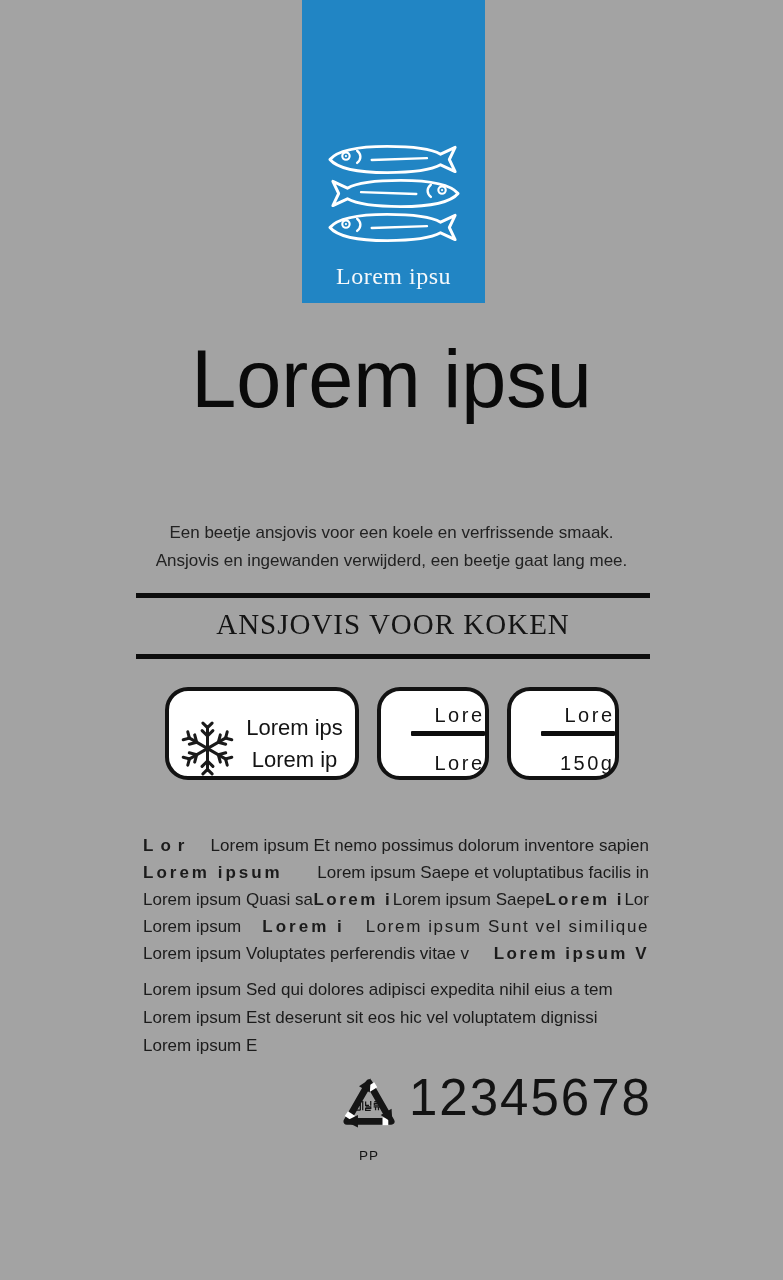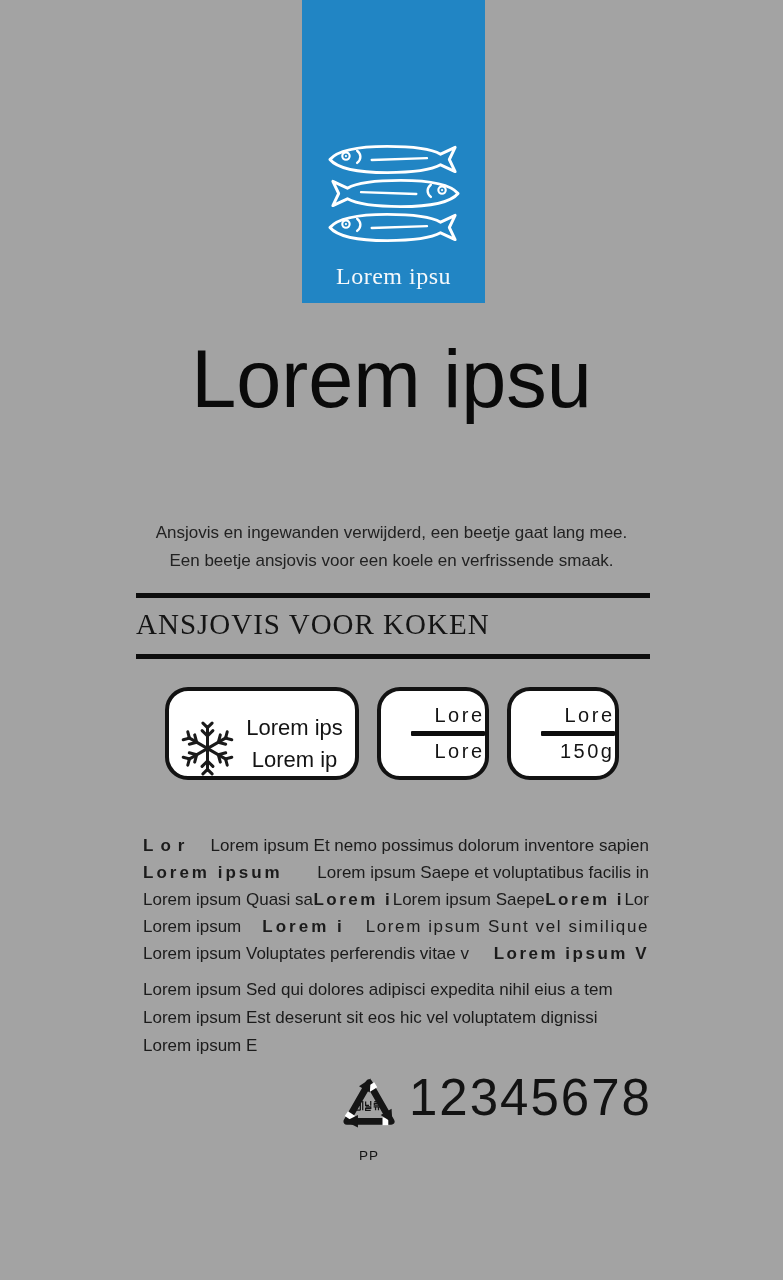--- a/index.html
+++ b/index.html
@@ -38,40 +38,40 @@
   
   .descr {
     position:absolute; top:519px; left:0; width:100%;
     text-align:center; font-size:17px; line-height:1.62; color:#222222;
   }
 
   
   .band {
     position:absolute; left:136px; top:593px; width:514px;
     border-top:5px solid #0d0d0d; border-bottom:5px solid #0d0d0d;
-    padding:10px 0 13px 0; 
+    padding:10px 0 13px 0; text-align:center;
   }
   .band-title {
     font-family:"Liberation Serif","DejaVu Serif",serif;
     font-size:29px; letter-spacing:1px; color:#141414;
   }
 
   
   .badges {
     position:absolute; top:687px; left:0; width:100%;
     display:flex; justify-content:center; gap:18px;
   }
   .badge {
     height:93px; border:4px solid #121212; border-radius:23px;
     background:#fff; display:flex; align-items:flex-end; justify-content:center;
   }
   .badge-wide { width:194px; gap:11px; }
   .badge-sm { width:112px; flex-direction:column; }
   .badge-lines { text-align:center; font-size:22px; line-height:1.45; color:#141414; }
-  .badge-top, .badge-bottom { font-size:20px; letter-spacing:2.5px; color:#141414; }
+  .badge-top, .badge-bottom { font-size:20px; letter-spacing:2.5px; color:#141414;margin-top:12px; }
   .badge-div { width:74px; height:4.5px; background:#0d0d0d; margin:4px 0; border-radius:1px; }
   .snow { width:55px; height:55px; flex:0 0 auto; }
 
   
   .bodytext {
     position:absolute; left:143px; top:836px; width:506px;
     font-size:17px; color:#1b1b1b;
   }
   .bline {
     display:flex; justify-content:space-between; align-items:baseline;
@@ -127,22 +127,22 @@
       <svg class="fish">
           <use href="#fish-sym"></use>
         </svg>
     </div>
     <div class="banner-brand">Lorem ipsu</div>
   </div>
 
   <div class="title">Lorem ipsu</div>
 
   <div class="descr">
+    <div>Een beetje ansjovis voor een koele en verfrissende smaak.</div>
     <div>Ansjovis en ingewanden verwijderd, een beetje gaat lang mee.</div>
-    <div>Een beetje ansjovis voor een koele en verfrissende smaak.</div>
   </div>
 
   <div class="band">
     <div class="band-title">ANSJOVIS VOOR KOKEN</div>
   </div>
 
   <div class="badges">
 
     <div class="badge badge-wide">
       <svg class="snow" viewBox="0 0 66 66">

